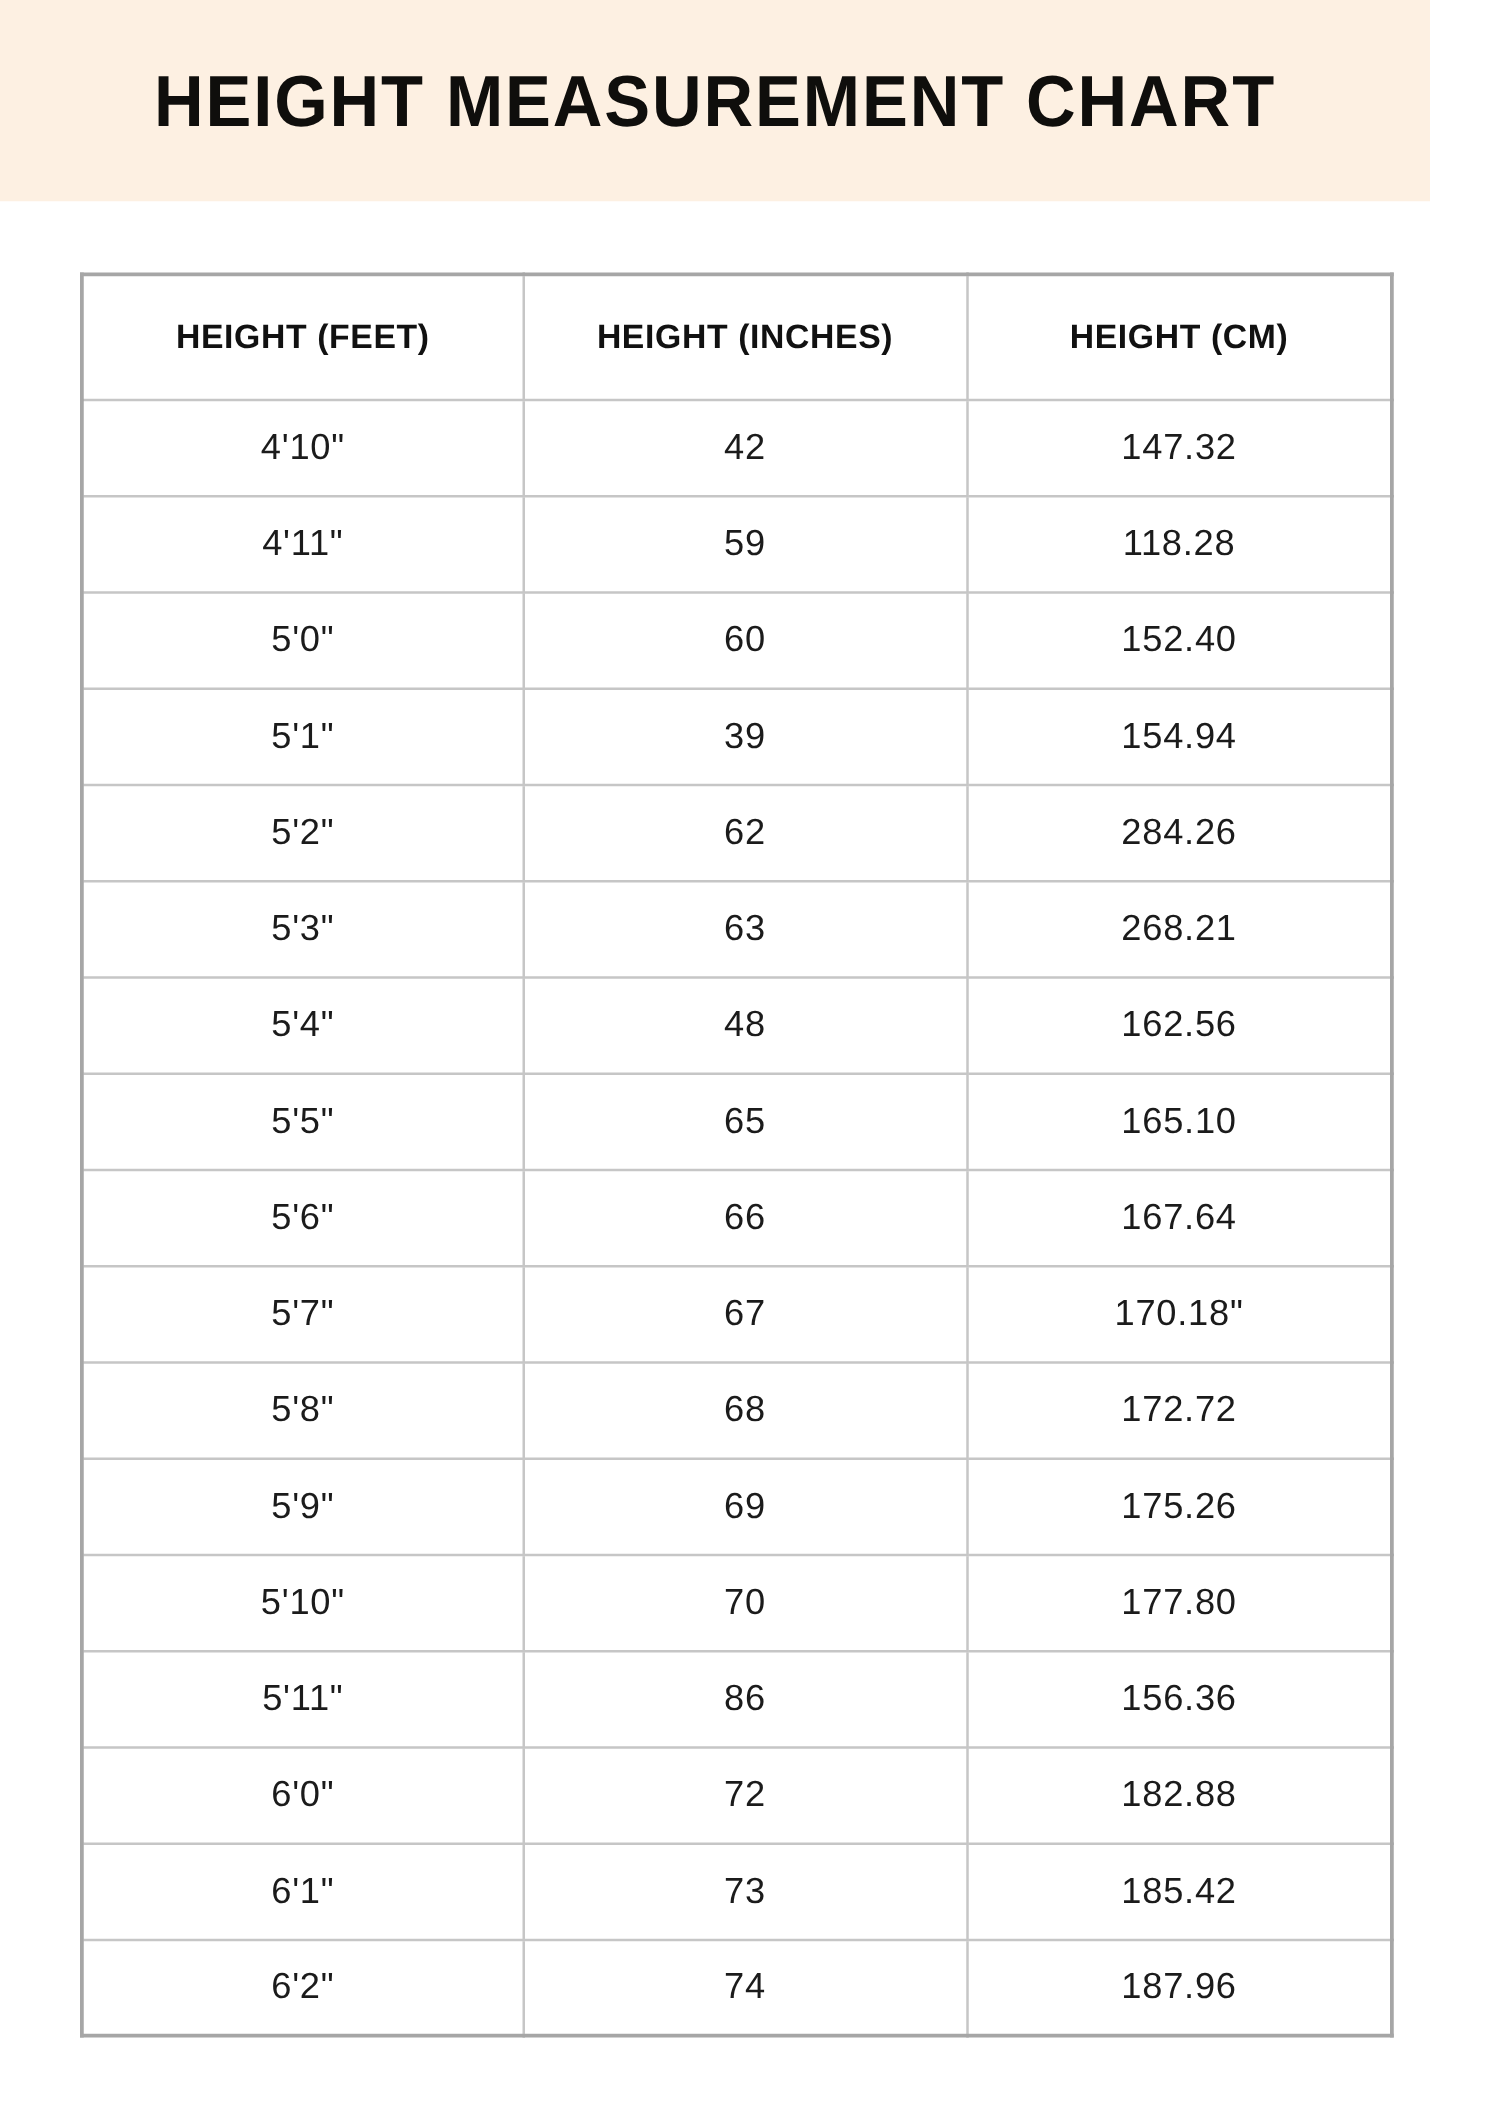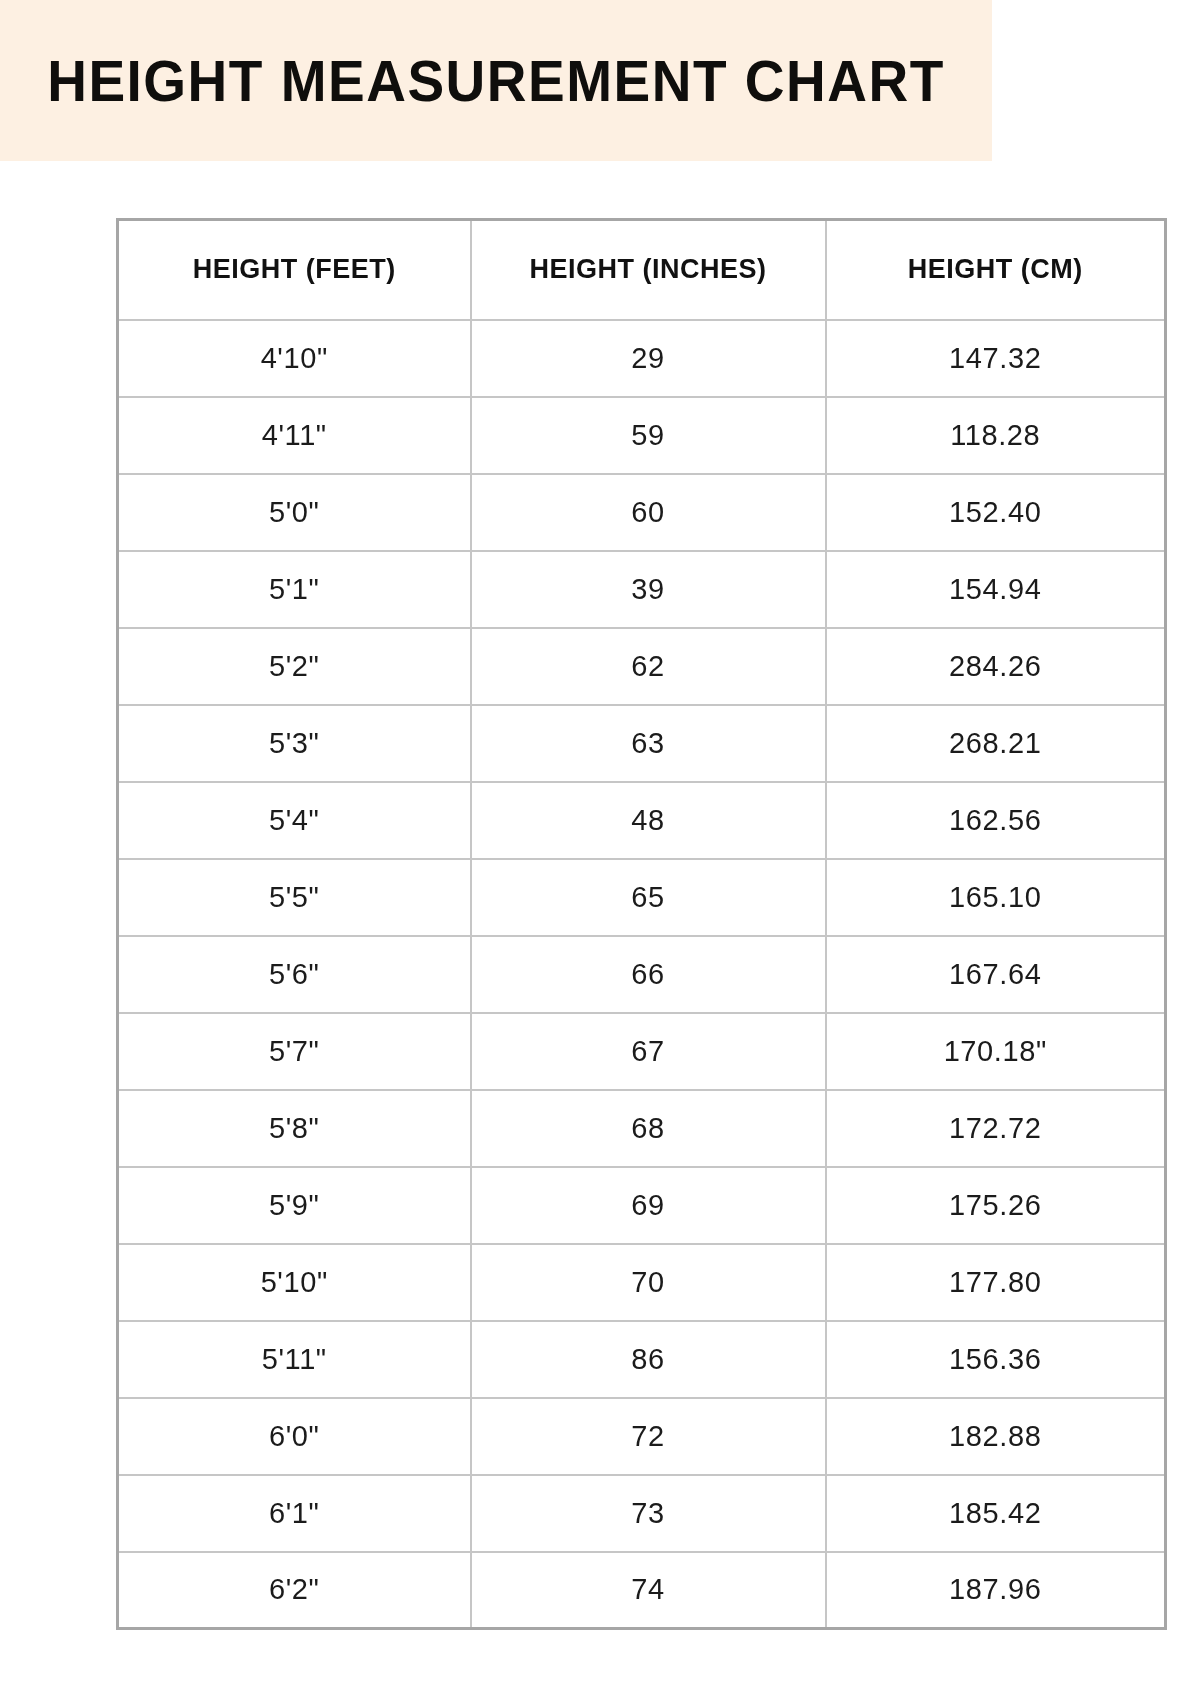--- a/index.html
+++ b/index.html
@@ -4,38 +4,38 @@
 <style>
   * { margin: 0; padding: 0; box-sizing: border-box; }
   html, body {
     width: 1200px;
     background: #ffffff;
     font-family: "Liberation Sans", sans-serif;
   }
   body { height: 1691px; position: relative; overflow: hidden; }
 
   .banner {
-    width: 992px;
+    width: 1144px;
     height: 161px;
     background: #fdf0e2;
     display: flex;
     align-items: center;
     justify-content: center;
   }
   .banner h1 {
     font-size: 55px;
     font-weight: 900;
     letter-spacing: 1.5px;
     color: #0f0e0c;
     transform: scaleY(1.05);
     white-space: nowrap;
   }
 
   .table-wrap {
-    margin: 57px 0 0 116px;
+    margin: 57px 0 0 64px;
     width: 1048px;
   }
   table {
     width: 1048px;
     border-collapse: collapse;
     table-layout: fixed;
     border: 3px solid #a6a6a6;
   }
   col.c1 { width: 353px; }
   col.c2 { width: 355px; }
@@ -78,21 +78,21 @@
     <thead>
       <tr>
         <th>HEIGHT (FEET)</th>
         <th>HEIGHT (INCHES)</th>
         <th>HEIGHT (CM)</th>
       </tr>
     </thead>
     <tbody>
       <tr>
         <td>4'10"</td>
-        <td>29</td>
+        <td>42</td>
         <td>147.32</td>
       </tr>
       <tr>
         <td>4'11"</td>
         <td>59</td>
         <td>118.28</td>
       </tr>
       <tr>
         <td>5'0"</td>
         <td>60</td>

